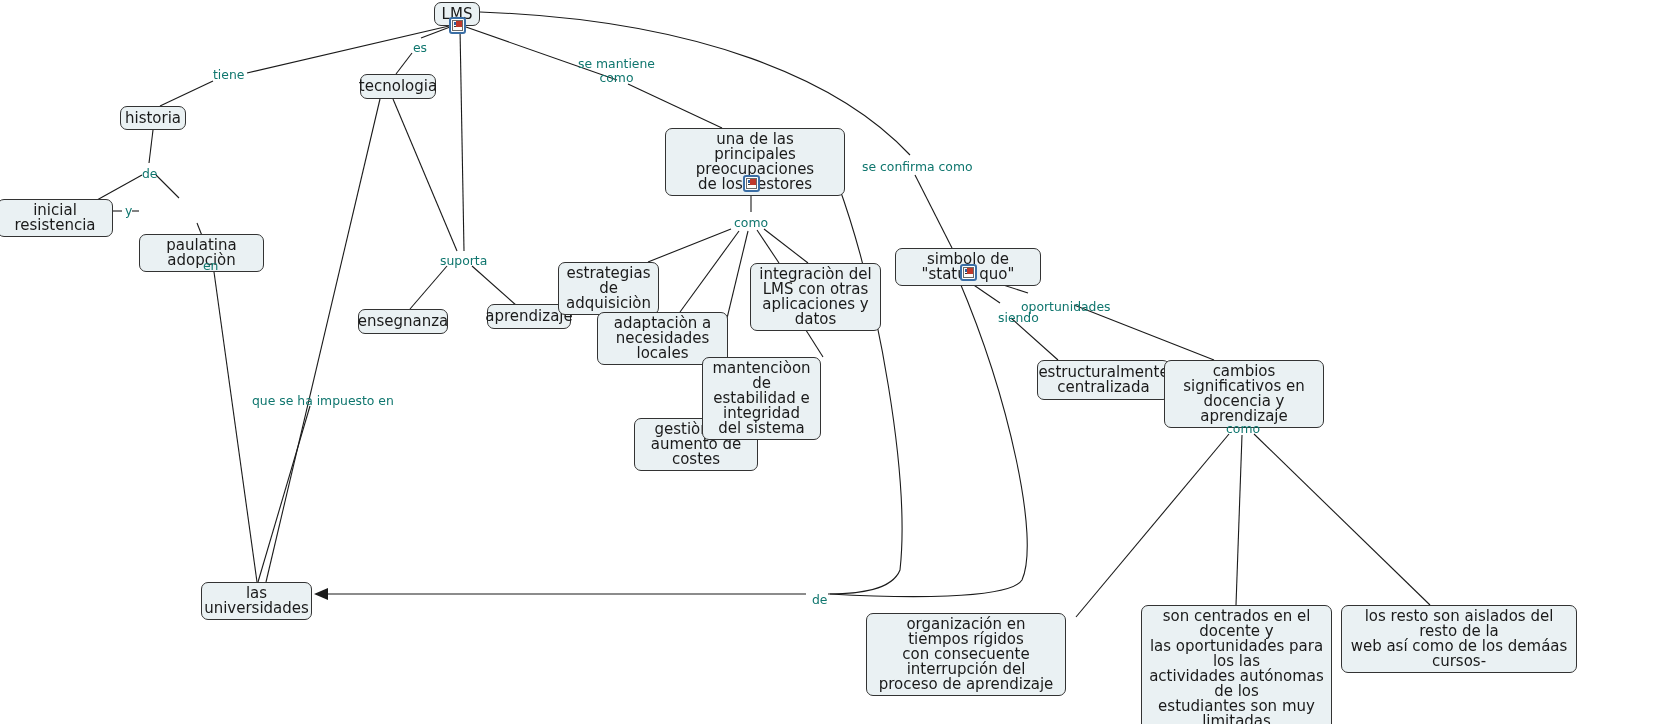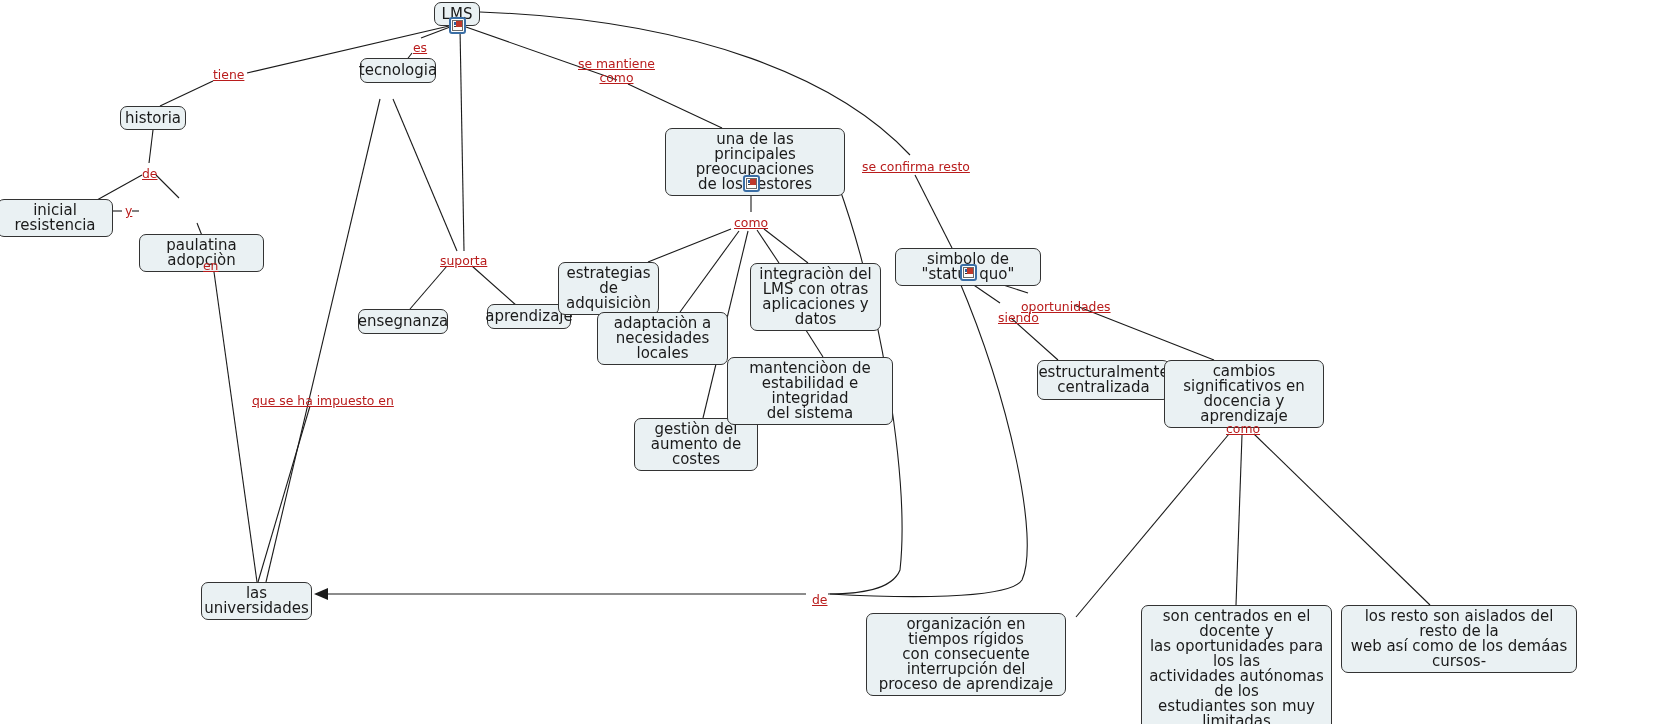--- a/index.html
+++ b/index.html
@@ -35,28 +35,27 @@
     text-align: center;
     display: flex;
     align-items: center;
     justify-content: center;
     padding: 3px 7px;
     white-space: pre-line;
     z-index: 2;
   }
   .linklabel {
     position: absolute;
-    color: #b91c1c;
+    color: #0f766e;
     font-size: 12.4px;
     line-height: 14px;
     text-align: center;
     background: transparent;
     white-space: pre-line;
     z-index: 3;
-    text-decoration: underline;
   }
   .resicon {
     position: absolute;
     width: 17px;
     height: 17px;
     z-index: 5;
     box-sizing: border-box;
     border: 2px solid #3a6ea5;
     border-radius: 3px;
     background: #ffffff;
@@ -155,38 +154,38 @@
 
 <div class="node" style="left: 434px; top: 2px; width: 46px; min-height: 24px;">LMS</div>
     <div class="resicon" style="left: 449px; top: 17px;">
       <div class="sheet">
         <div class="corner"></div>
       </div>
     </div>
     <div class="node" style="left: 120px; top: 106px; width: 66px; min-height: 24px;">historia</div>
     <div class="node" style="left: -3px; top: 199px; width: 116px; min-height: 25px;">inicial resistencia</div>
     <div class="node" style="left: 139px; top: 198px; width: 125px; min-height: 25px; margin-top: 36px;">paulatina adopciòn</div>
-    <div class="node" style="left: 360px; top: 58px; width: 76px; min-height: 25px;">tecnologia</div>
+    <div class="node" style="left: 360px; top: 74px; width: 76px; min-height: 25px;">tecnologia</div>
     <div class="node" style="left: 358px; top: 309px; width: 90px; min-height: 25px;">ensegnanza</div>
     <div class="node" style="left: 487px; top: 304px; width: 84px; min-height: 25px;">aprendizaje</div>
     <div class="node" style="left: 665px; top: 128px; width: 180px; min-height: 56px;">una de las
 principales preocupaciones
 de los gestores</div>
     <div class="resicon" style="left: 743px; top: 175px;">
       <div class="sheet">
         <div class="corner"></div>
       </div>
     </div>
     <div class="node" style="left: 558px; top: 262px; width: 101px; min-height: 40px;">estrategias de
 adquisiciòn</div>
     <div class="node" style="left: 597px; top: 312px; width: 131px; min-height: 40px;">adaptaciòn a
 necesidades locales</div>
     <div class="node" style="left: 634px; top: 418px; width: 124px; min-height: 40px;">gestiòn del
 aumento de costes</div>
-    <div class="node" style="left: 727px; top: 357px; width: 166px; min-height: 53px;">mantenciòon de
+    <div class="node" style="left: 702px; top: 357px; width: 119px; min-height: 53px;">mantenciòon de
 estabilidad e integridad
 del sistema</div>
     <div class="node" style="left: 750px; top: 263px; width: 131px; min-height: 53px;">integraciòn del
 LMS con otras
 aplicaciones y datos</div>
     <div class="node" style="left: 895px; top: 248px; width: 146px; min-height: 25px;">simbolo de "status quo"</div>
     <div class="resicon" style="left: 960px; top: 264px;">
       <div class="sheet">
         <div class="corner"></div>
       </div>
@@ -207,19 +206,19 @@
 web así como de los demáas cursos-</div>
     <div class="linklabel" style="left: 213px; top: 68px;">tiene</div>
     <div class="linklabel" style="left: 142px; top: 167px;">de</div>
     <div class="linklabel" style="left: 125px; top: 204px;">y</div>
     <div class="linklabel" style="left: 203px; top: 259px;">en</div>
     <div class="linklabel" style="left: 413px; top: 41px;">es</div>
     <div class="linklabel" style="left: 440px; top: 254px;">suporta</div>
     <div class="linklabel" style="left: 546px; top: 57px; margin-left: 32px;">se mantiene
 como</div>
     <div class="linklabel" style="left: 734px; top: 216px;">como</div>
-    <div class="linklabel" style="left: 862px; top: 160px;">se confirma resto</div>
+    <div class="linklabel" style="left: 862px; top: 160px;">se confirma como</div>
     <div class="linklabel" style="left: 998px; top: 311px;">siendo</div>
     <div class="linklabel" style="left: 1021px; top: 300px;">oportunidades</div>
     <div class="linklabel" style="left: 1226px; top: 422px;">como</div>
     <div class="linklabel" style="left: 252px; top: 394px;">que se ha impuesto en</div>
     <div class="linklabel" style="left: 812px; top: 593px;">de</div>
   </div>
 
 </body></html>

